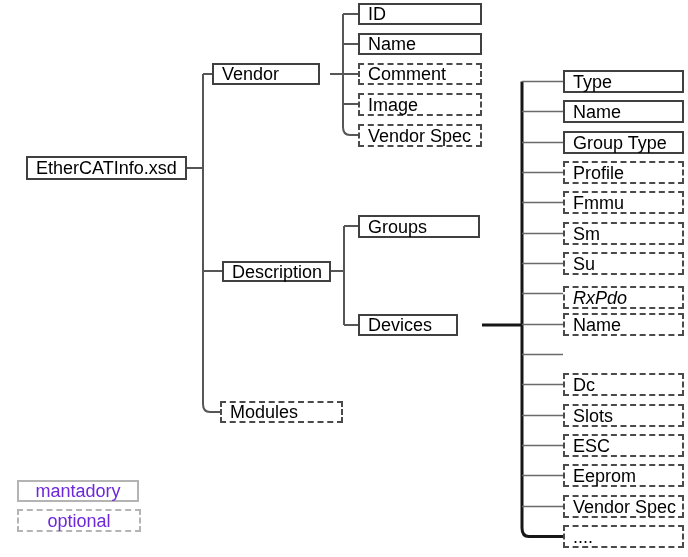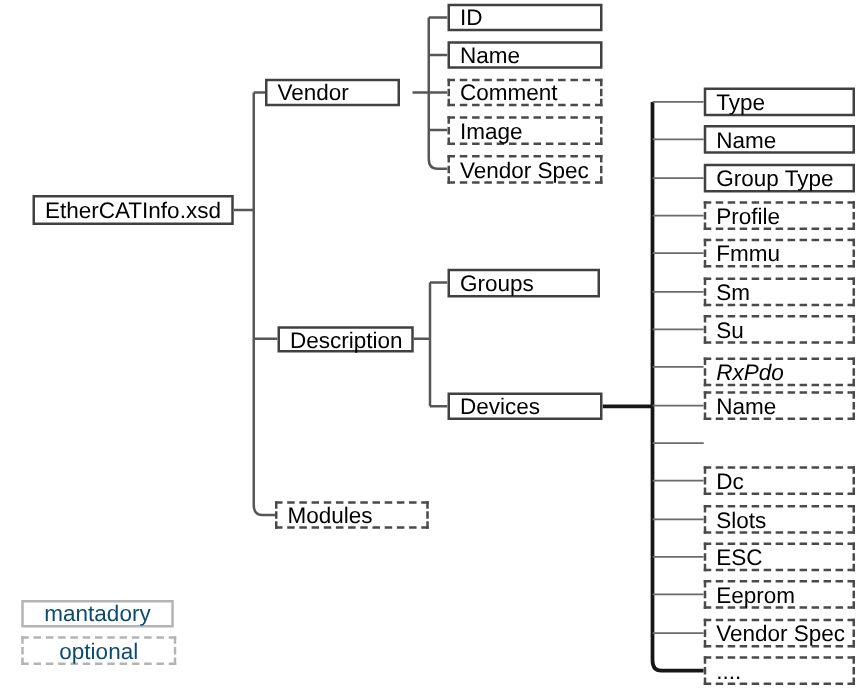--- a/index.html
+++ b/index.html
@@ -26,21 +26,21 @@
   .node.solid{border:2px solid #404040;}
   .node.dashed{border:2px dashed #4a4a4a;}
   .legend{
     position:absolute;
     box-sizing:border-box;
     background:#ffffff;
     display:flex;
     align-items:center;
     justify-content:center;
     font-size:18px;
-    color:#0c4a6e;
+    color:#6d28d9;
     line-height:1;
   }
   .legend.solid{border:2px solid #b4b4b4;}
   .legend.dashed{border:2px dashed #b4b4b4;}
 </style>
 </head>
 <body>
 
 <div id="canvas">
 
@@ -95,21 +95,21 @@
   <div class="node solid" style="left:222px;top:261px;width:109px;height:21px;">Description</div>
   <div class="node dashed" style="left:220px;top:401px;width:123px;height:22px;">Modules</div>
 
   <div class="node solid" style="left:358px;top:3px;width:124px;height:22px;">ID</div>
   <div class="node solid" style="left:358px;top:33px;width:124px;height:22px;">Name</div>
   <div class="node dashed" style="left:358px;top:63px;width:124px;height:22px;">Comment</div>
   <div class="node dashed" style="left:358px;top:93px;width:124px;height:23px;">Image</div>
   <div class="node dashed" style="left:358px;top:124px;width:124px;height:23px;">Vendor Spec</div>
 
   <div class="node solid" style="left:358px;top:215px;width:122px;height:23px;">Groups</div>
-  <div class="node solid" style="left:358px;top:314px;width:124px;height:22px;">Devices</div>
+  <div class="node solid" style="left:358px;top:314px;width:100px;height:22px;">Devices</div>
 
   <div class="node solid" style="left:563px;top:70px;width:121px;height:23px;">Type</div>
   <div class="node solid" style="left:563px;top:100px;width:121px;height:23px;">Name</div>
   <div class="node solid" style="left:563px;top:131px;width:121px;height:23px;">Group Type</div>
   <div class="node dashed" style="left:563px;top:161px;width:121px;height:23px;">Profile</div>
   <div class="node dashed" style="left:563px;top:191px;width:121px;height:23px;">Fmmu</div>
   <div class="node dashed" style="left:563px;top:222px;width:121px;height:23px;">Sm</div>
   <div class="node dashed" style="left:563px;top:252px;width:121px;height:23px;">Su</div>
   <div class="node dashed" style="left:563px;top:286px;width:121px;height:23px;font-style:italic;">RxPdo</div>
   <div class="node dashed" style="left:563px;top:313px;width:121px;height:23px;">Name</div>

